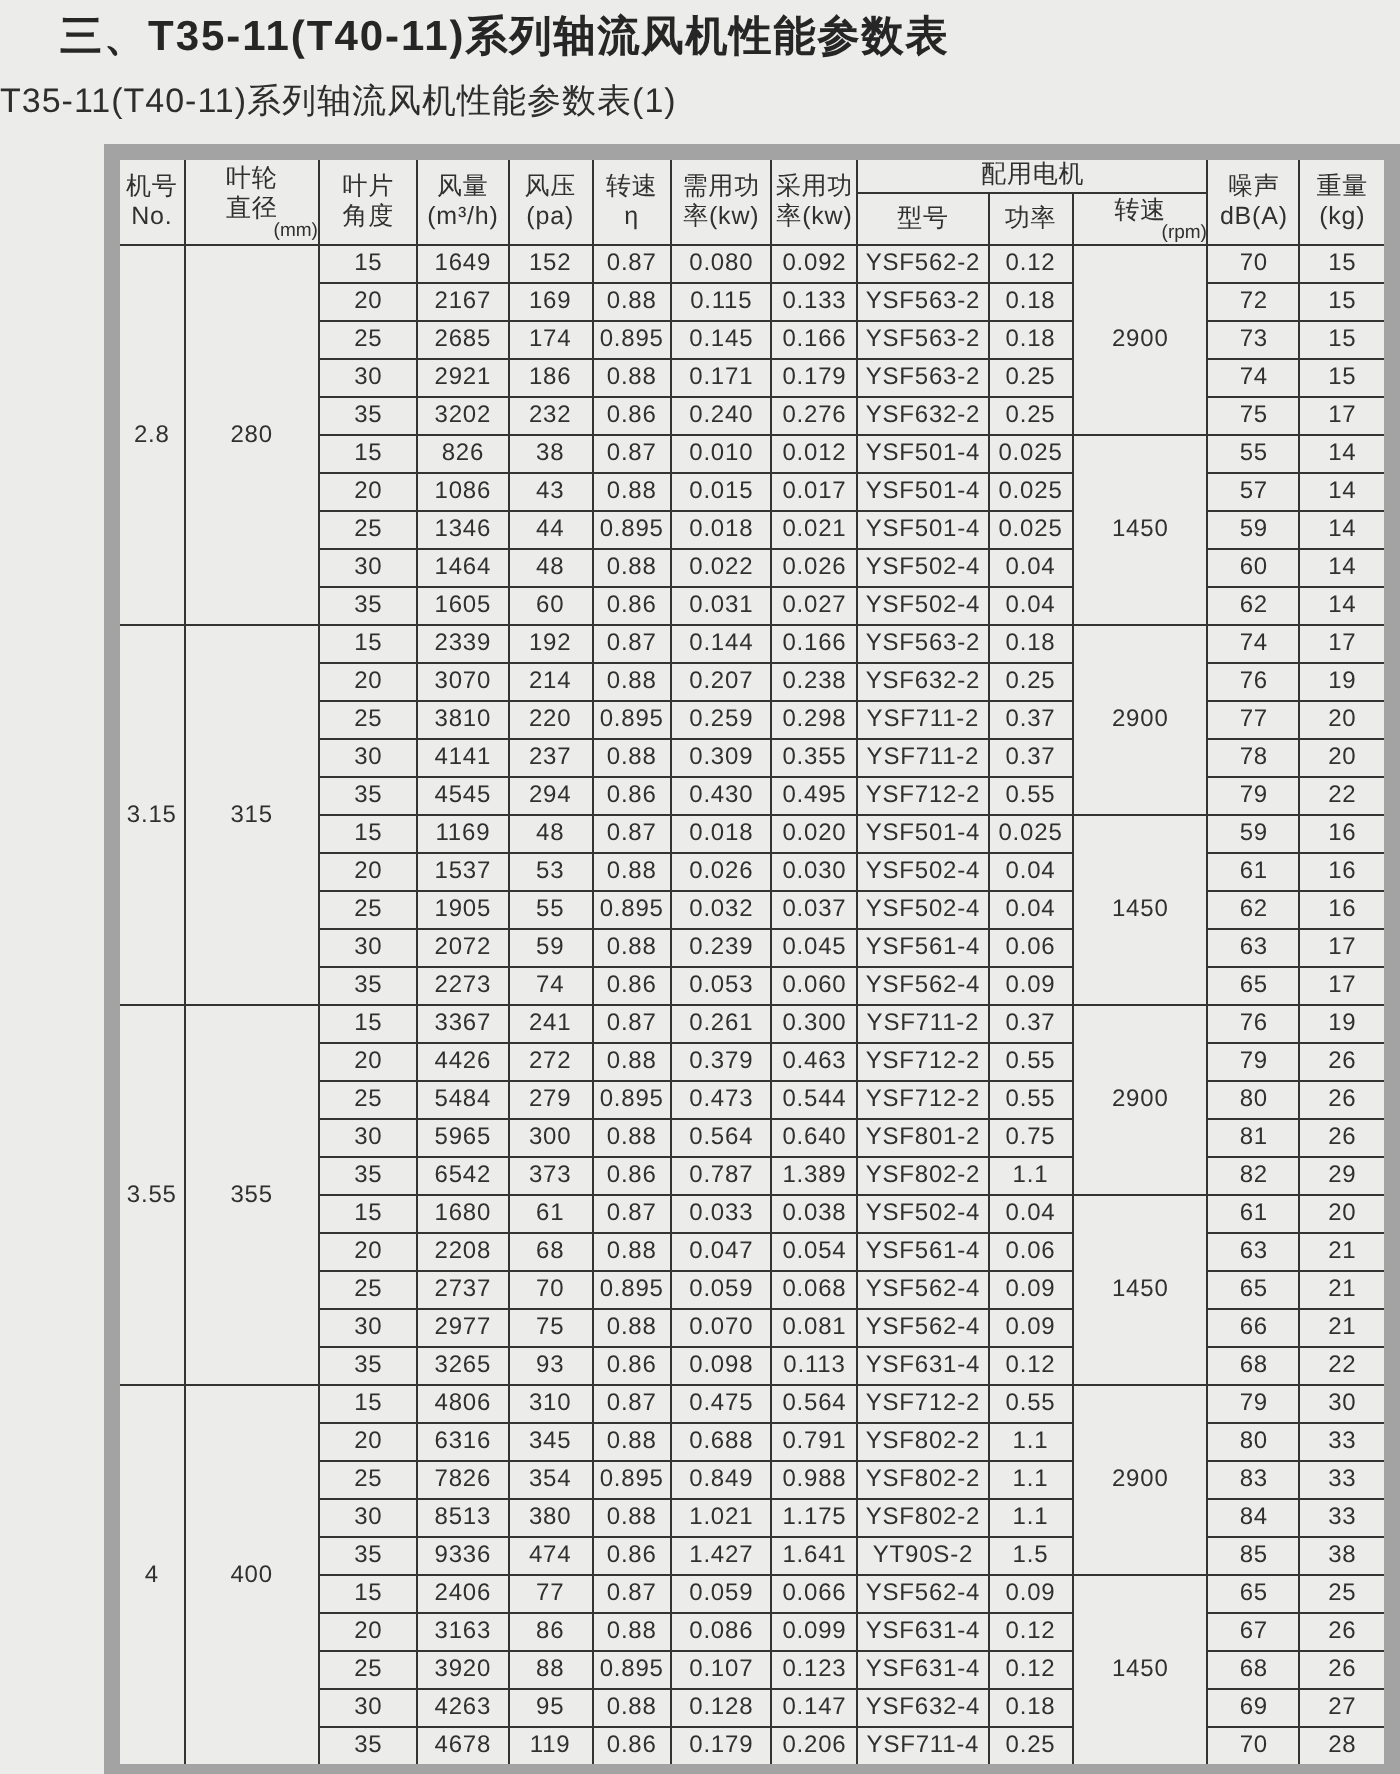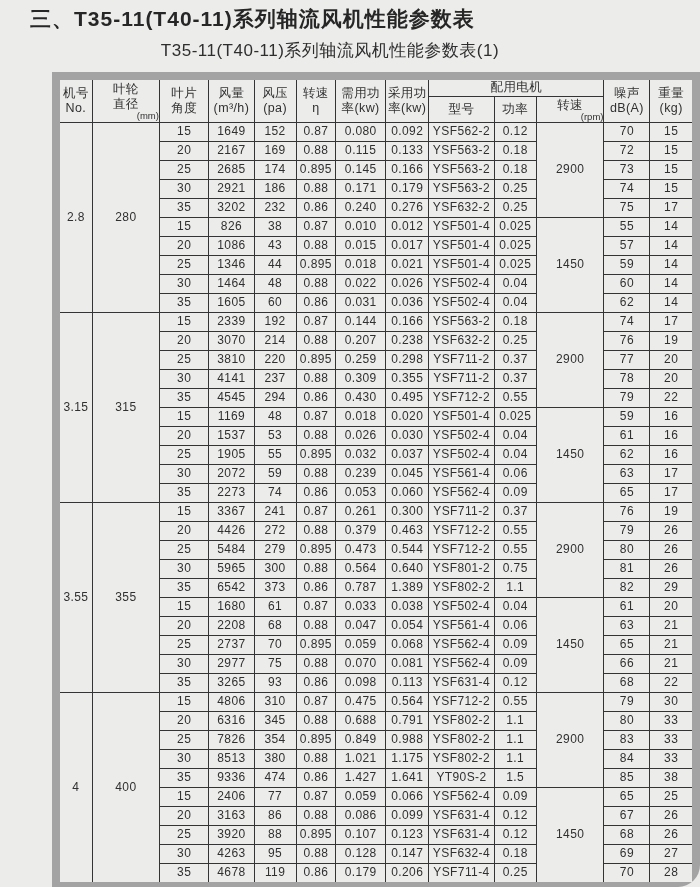--- a/index.html
+++ b/index.html
@@ -3,33 +3,33 @@
 <meta charset="utf-8">
 <style>
   html,body{margin:0;padding:0;}
   body{
     width:700px;height:887px;
     background:#ecedeb;
     font-family:"Liberation Sans","DejaVu Sans",sans-serif;
     color:#2d2d2d;
     -webkit-font-smoothing:antialiased;
   }
-  .page{position:relative;width:700px;height:887px;overflow:hidden;border-radius:22px;}
+  .page{position:relative;width:700px;height:887px;overflow:hidden;}
   .main-title{
     margin:6px 0 0 30px;
     font-size:21px;
     font-weight:bold;
     letter-spacing:1px;
     color:#262626;
     line-height:26px;
   }
   .subtitle{
     width:660px;
     margin:9px 0 0 0;
-    text-align:center;
+    text-align:left;
     font-size:17px;
     letter-spacing:0.5px;
     color:#2e2e2e;
     line-height:20px;
   }
   table.perf{
     border-collapse:collapse;
     table-layout:fixed;
     margin:11px 0 0 52px;
     background:transparent;
@@ -225,21 +225,21 @@
           <td>0.04</td>
           <td>60</td>
           <td>14</td>
         </tr>
         <tr>
           <td>35</td>
           <td>1605</td>
           <td>60</td>
           <td>0.86</td>
           <td>0.031</td>
-          <td>0.036</td>
+          <td>0.027</td>
           <td>YSF502-4</td>
           <td>0.04</td>
           <td>62</td>
           <td>14</td>
         </tr>
         <tr>
           <td rowspan="10" class="machine-cell">3.15</td>
           <td rowspan="10" class="machine-cell">315</td>
           <td>15</td>
           <td>2339</td>

